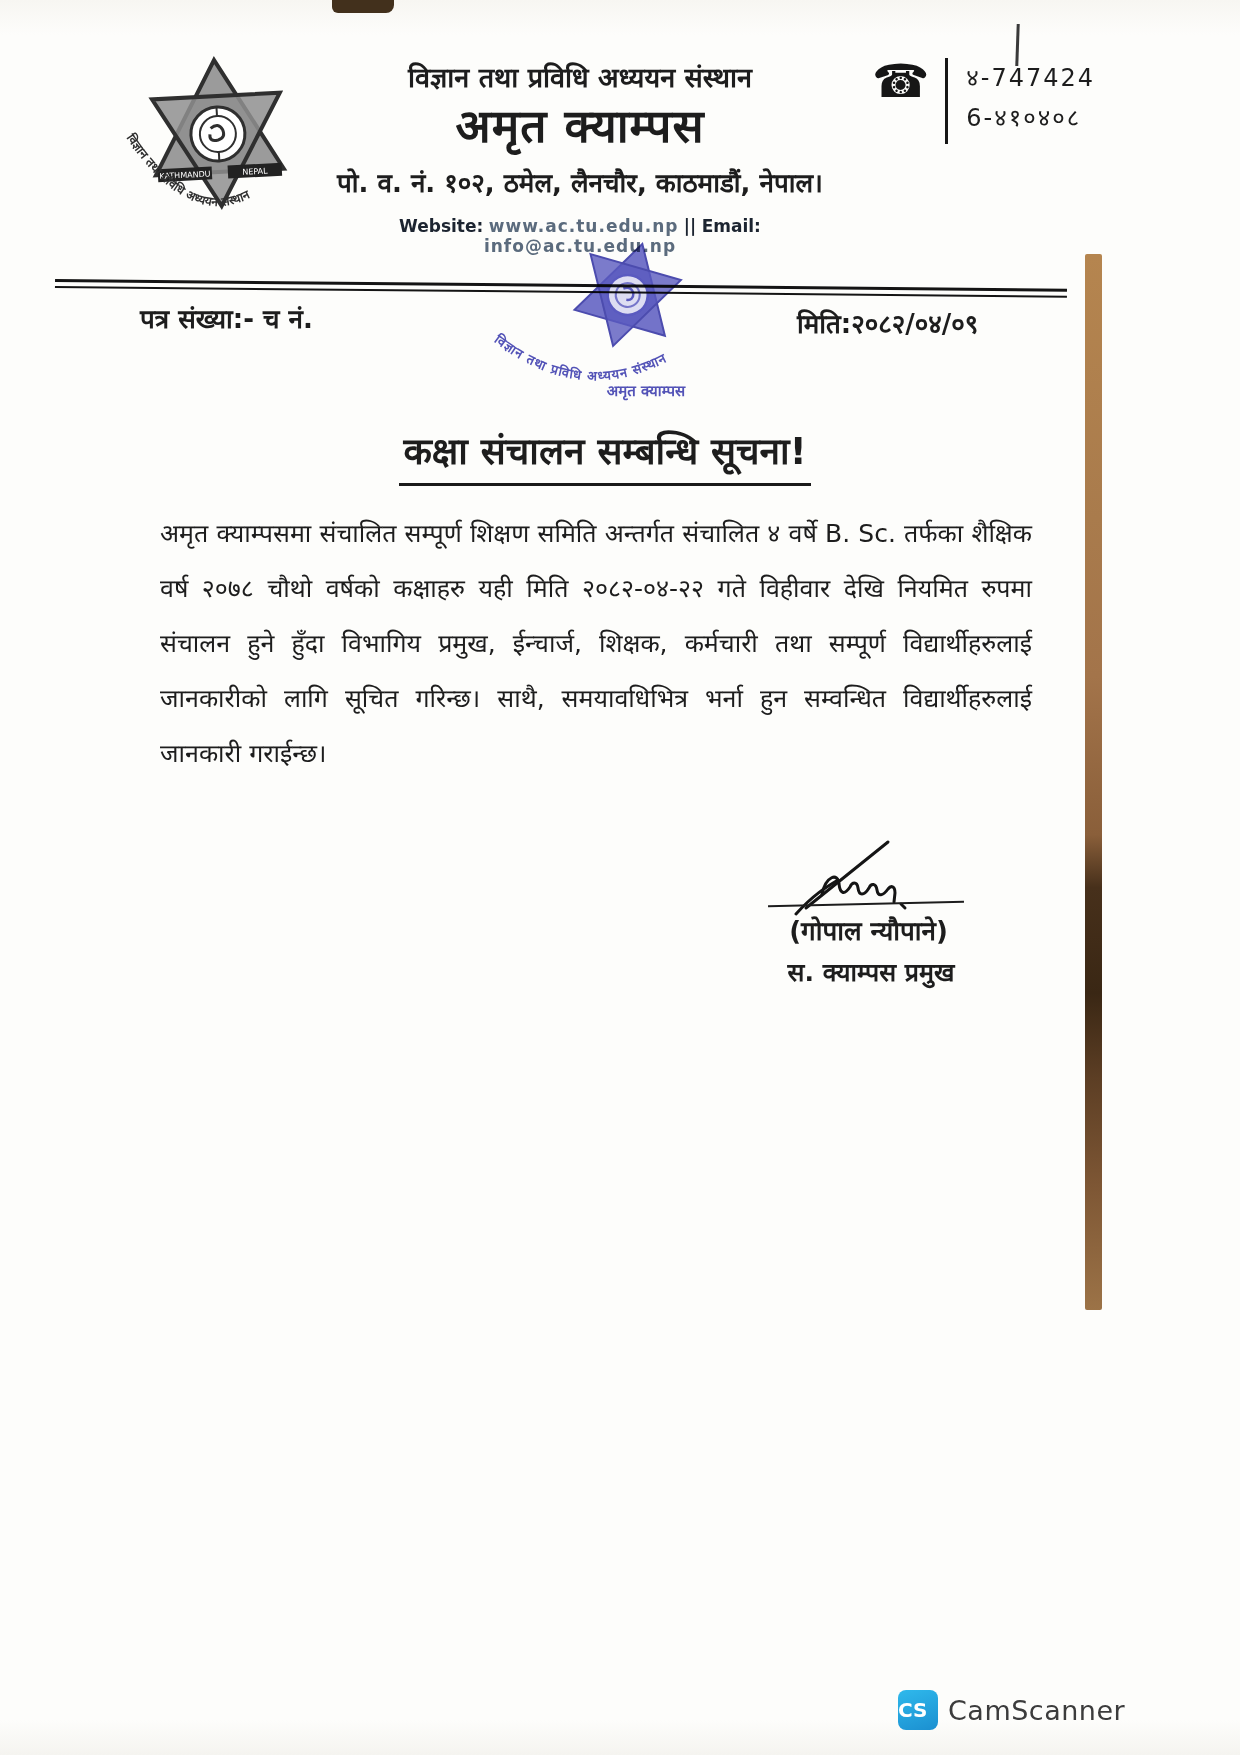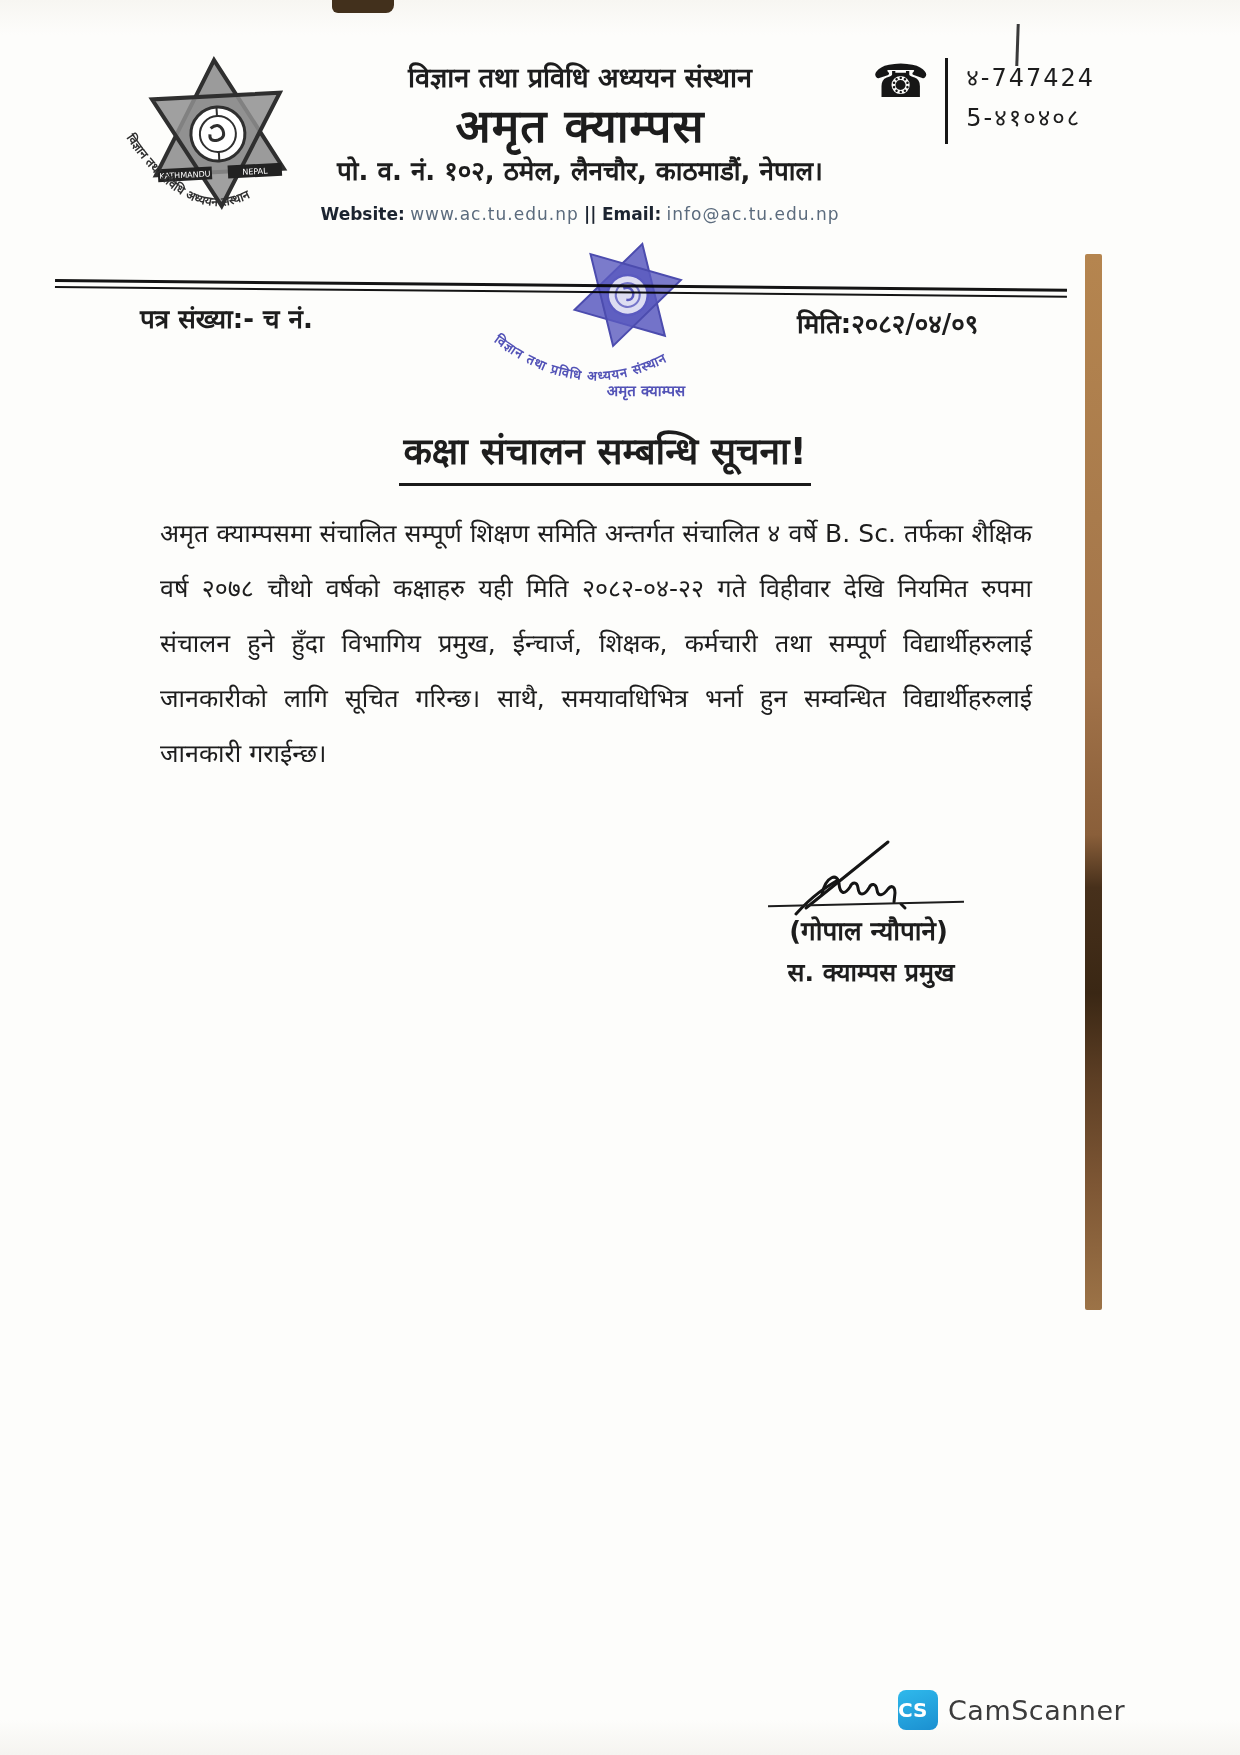--- a/index.html
+++ b/index.html
@@ -22,24 +22,24 @@
       #47301b 60%, #3a2714 70%, #5c3e24 78%, #7d5634 88%, #9c7347 100%);
     border-radius:2px;
   }
 
   
   .logo-box{left:112px;top:46px;width:212px;height:212px;}
   .head-center{left:310px;top:52px;width:540px;text-align:center;}
   .university{font-size:28px;font-weight:bold;line-height:34px;}
   .institute{font-size:27px;font-weight:bold;line-height:32px;margin-top:10px;}
   .campus{font-size:46px;font-weight:bold;line-height:52px;margin-top:6px;letter-spacing:1px;}
-  .address{font-size:26px;font-weight:600;}
+  .address{font-size:26px;font-weight:600;margin-top:12px;}
   .webline{font-size:17px;margin-top:16px;color:#24303c;}
   .webline .lbl{font-weight:bold;color:#1c2430;}
-  .webline .val{color:#5b6b7d;letter-spacing:1px;}
+  .webline .val{color:#5b6b7d;letter-spacing:1px;font-weight:bold;}
   .phone-block{left:872px;top:58px;display:flex;align-items:flex-start;}
   .phone-glyph{font-size:46px;line-height:46px;color:#161616;}
   .phone-bar{width:3px;height:86px;background:#161616;margin:0 18px 0 16px;}
   .phone-nums{font-size:24px;line-height:40px;letter-spacing:2px;white-space:nowrap;}
 
   
   .head-rule{
     left:55px;top:279px;width:1012px;height:4px;
     border-top:3px solid #141414;border-bottom:2px solid #141414;
     transform:rotate(0.55deg);transform-origin:left center;
@@ -119,21 +119,21 @@
       <span class="lbl">Email:</span>
       <span class="val">info@ac.tu.edu.np</span>
     </div>
   </div>
 
   <div class="abs phone-block">
     <div class="phone-glyph">☎</div>
     <div class="phone-bar"></div>
     <div class="phone-nums">
       <div>४-747424</div>
-      <div>5-४१०४०८</div>
+      <div>6-४१०४०८</div>
     </div>
   </div>
 
   <div class="abs head-rule"></div>
 
   <div class="abs letter-no">पत्र संख्या:- च नं.</div>
   <div class="abs date">मिति:२०८२/०४/०९</div>
 
   <div class="abs stamp">
     <svg width="250" height="175" viewBox="0 0 250 175">

